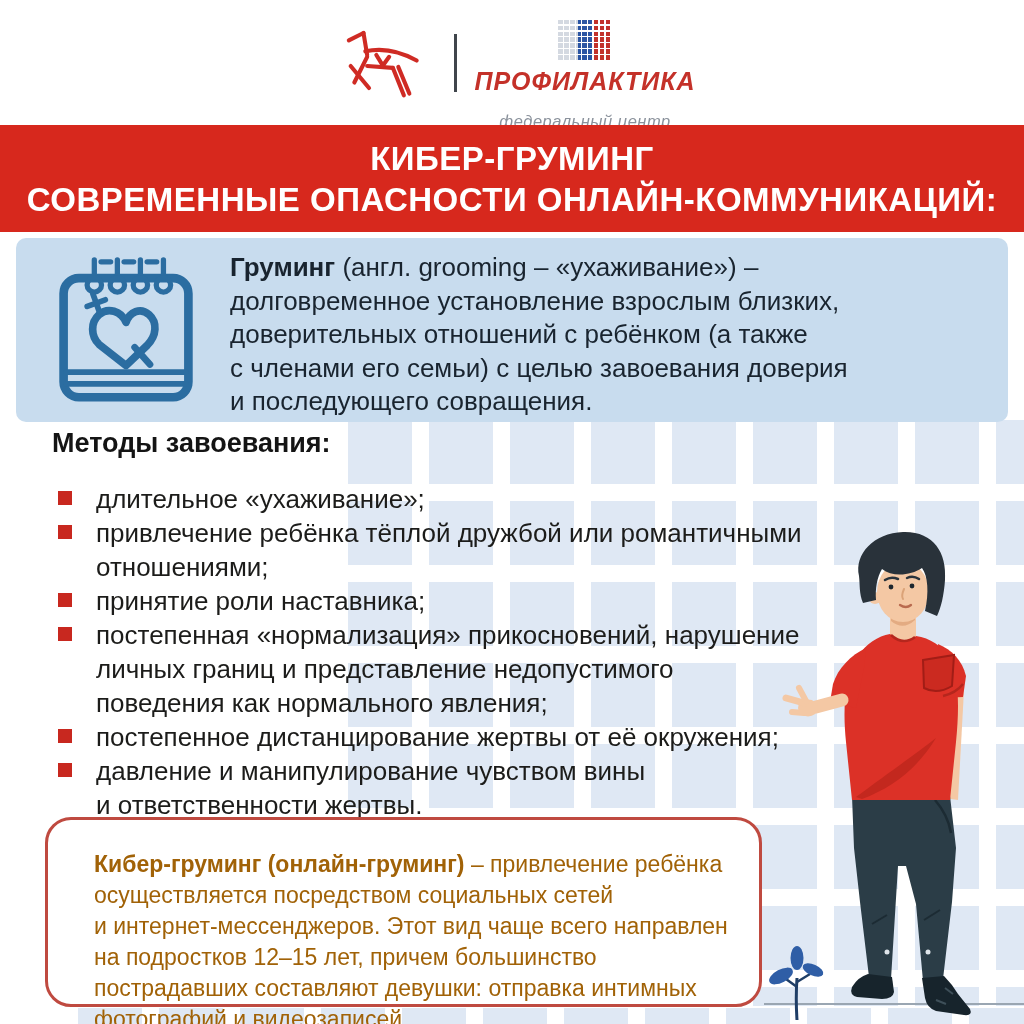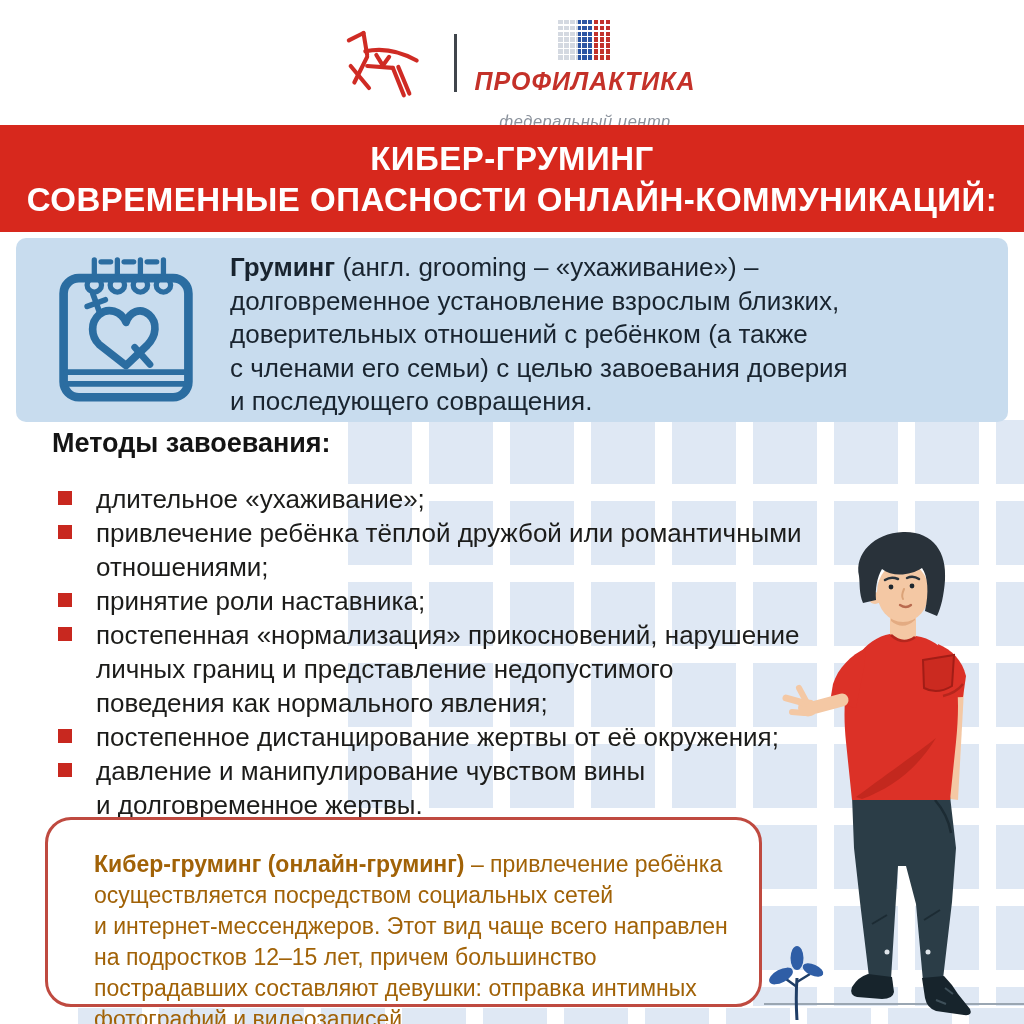--- a/index.html
+++ b/index.html
@@ -142,21 +142,21 @@
       </li>
 
       <li class="method">
         <span class="bullet"></span>
         <span class="method-text">постепенное дистанцирование жертвы от её окружения;</span>
       </li>
 
       <li class="method">
         <span class="bullet"></span>
         <span class="method-text">давление и манипулирование чувством вины
-и долговременное жертвы.</span>
+и ответственности жертвы.</span>
       </li>
     </ul>
 
   <aside class="callout">
     <p><b>Кибер-груминг (онлайн-груминг)</b><span> – привлечение ребёнка
 осуществляется посредством социальных сетей
 и интернет-мессенджеров. Этот вид чаще всего направлен
 на подростков 12–15 лет, причем большинство
 пострадавших составляют девушки: отправка интимных
 фотографий и видеозаписей.</span></p>

